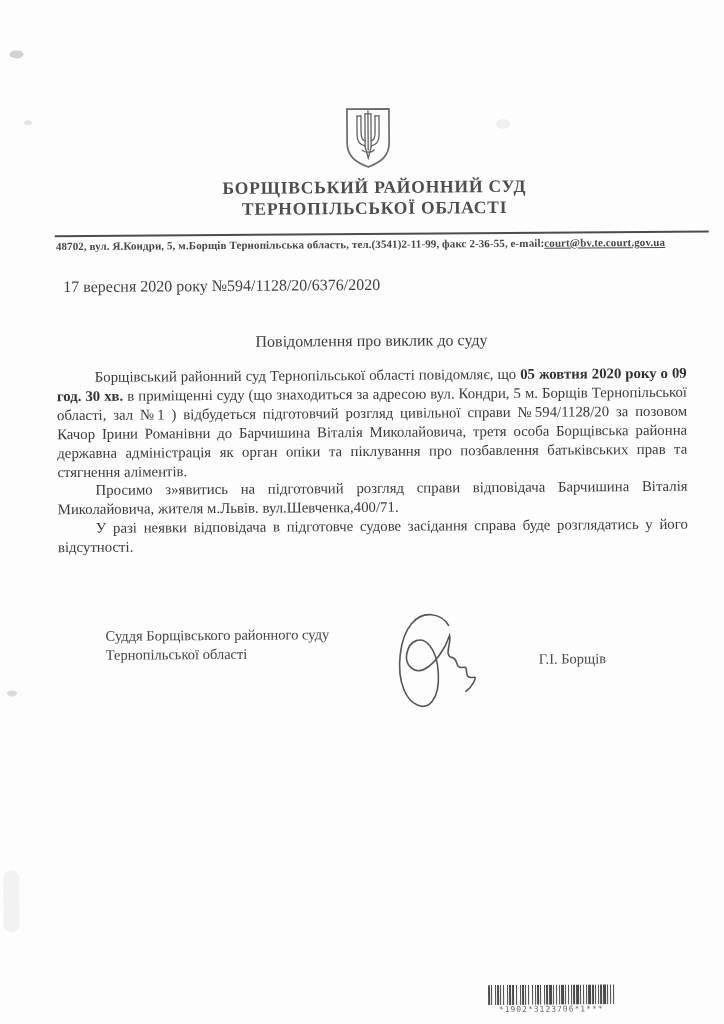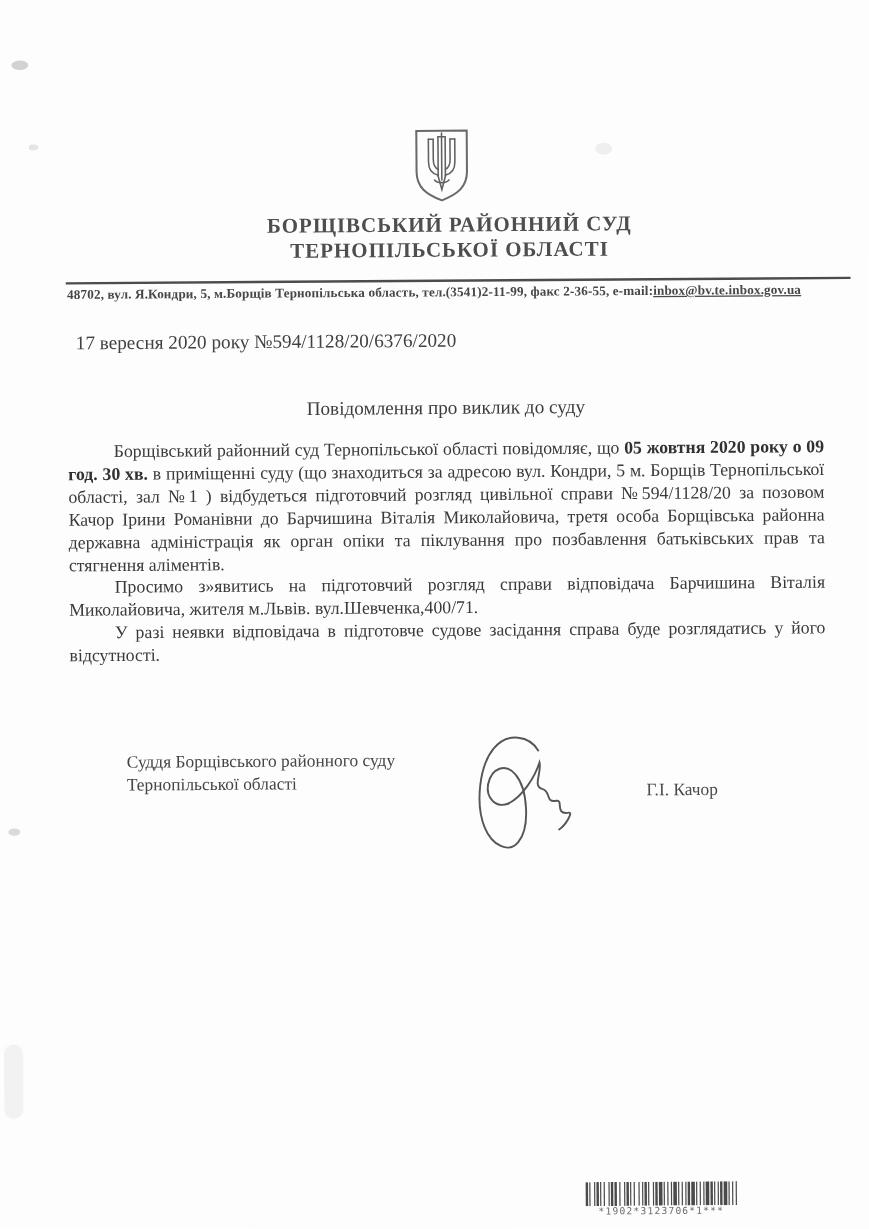--- a/index.html
+++ b/index.html
@@ -150,21 +150,21 @@
         <path d="M18,43 C20,46 28,46 30,43"></path>
       </g>
     </svg>
 
     <div class="court-name">
       <div>БОРЩІВСЬКИЙ РАЙОННИЙ СУД</div>
       <div>ТЕРНОПІЛЬСЬКОЇ ОБЛАСТІ</div>
     </div>
 
     <div class="rule"></div>
-    <div class="address"><span>48702, вул. Я.Кондри, 5,  м.Борщів Тернопільська область, тел.(3541)2-11-99, факс 2-36-55, e-mail:</span><span class="email">inbox@bv.te.inbox.gov.ua</span></div>
+    <div class="address"><span>48702, вул. Я.Кондри, 5,  м.Борщів Тернопільська область, тел.(3541)2-11-99, факс 2-36-55, e-mail:</span><span class="email">court@bv.te.court.gov.ua</span></div>
 
     <div class="ref-line">17 вересня 2020 року №594/1128/20/6376/2020</div>
 
     <div class="doc-title">Повідомлення про виклик до суду</div>
 
     <div class="body-text">
       <p><span>Борщівський районний суд Тернопільської області  повідомляє, що </span><b>05 жовтня 2020 року о 09 год. 30 хв.</b><span> в приміщенні суду (що знаходиться за адресою вул. Кондри, 5 м. Борщів Тернопільської області, зал №1 ) відбудеться підготовчий  розгляд цивільної справи №594/1128/20 за позовом Качор Ірини Романівни до Барчишина Віталія Миколайовича, третя особа  Борщівська районна державна адміністрація як орган опіки та піклування про позбавлення батьківських прав та стягнення аліментів.</span></p>
       <p>Просимо з»явитись  на підготовчий розгляд справи відповідача Барчишина Віталія Миколайовича, жителя м.Львів. вул.Шевченка,400/71.</p>
       <p>У разі неявки відповідача в підготовче судове засідання  справа буде розглядатись  у його відсутності.</p>
     </div>
@@ -175,21 +175,21 @@
     </div>
 
     <svg class="sig-mark" viewBox="0 0 92 112" xmlns="http://www.w3.org/2000/svg">
       <g fill="none" stroke="#565656" stroke-width="1.6" stroke-linecap="round">
         <path d="M55,18 C48,6 30,2 18,16 C6,30 2,62 10,82 C16,97 30,104 38,94 C48,82 46,50 36,38 C28,28 16,32 13,46"></path>
         <path d="M13,46 C11,58 20,66 30,62"></path>
         <path d="M30,62 C42,56 52,40 56,28 C58,36 50,48 58,50 C66,52 60,62 70,60 C76,59 68,72 80,70 C84,69 78,80 72,84"></path>
       </g>
     </svg>
 
-    <div class="sig-name">Г.І. Качор</div>
+    <div class="sig-name">Г.І. Борщів</div>
 
     <div class="barcode">
       <div class="barcode-bars"><span style="display:inline-block;height:20px;width:2px;background:#4a4a4a"></span><span style="display:inline-block;height:20px;width:1px;background:transparent"></span><span style="display:inline-block;height:20px;width:1px;background:#4a4a4a"></span><span style="display:inline-block;height:20px;width:3px;background:transparent"></span><span style="display:inline-block;height:20px;width:1px;background:#4a4a4a"></span><span style="display:inline-block;height:20px;width:1px;background:transparent"></span><span style="display:inline-block;height:20px;width:2px;background:#4a4a4a"></span><span style="display:inline-block;height:20px;width:1px;background:transparent"></span><span style="display:inline-block;height:20px;width:1px;background:#4a4a4a"></span><span style="display:inline-block;height:20px;width:2px;background:transparent"></span><span style="display:inline-block;height:20px;width:1px;background:#4a4a4a"></span><span style="display:inline-block;height:20px;width:3px;background:transparent"></span><span style="display:inline-block;height:20px;width:1px;background:#4a4a4a"></span><span style="display:inline-block;height:20px;width:1px;background:transparent"></span><span style="display:inline-block;height:20px;width:2px;background:#4a4a4a"></span><span style="display:inline-block;height:20px;width:1px;background:transparent"></span><span style="display:inline-block;height:20px;width:2px;background:#4a4a4a"></span><span style="display:inline-block;height:20px;width:2px;background:transparent"></span><span style="display:inline-block;height:20px;width:1px;background:#4a4a4a"></span><span style="display:inline-block;height:20px;width:3px;background:transparent"></span><span style="display:inline-block;height:20px;width:1px;background:#4a4a4a"></span><span style="display:inline-block;height:20px;width:1px;background:transparent"></span><span style="display:inline-block;height:20px;width:2px;background:#4a4a4a"></span><span style="display:inline-block;height:20px;width:1px;background:transparent"></span><span style="display:inline-block;height:20px;width:1px;background:#4a4a4a"></span><span style="display:inline-block;height:20px;width:2px;background:transparent"></span><span style="display:inline-block;height:20px;width:1px;background:#4a4a4a"></span><span style="display:inline-block;height:20px;width:3px;background:transparent"></span><span style="display:inline-block;height:20px;width:1px;background:#4a4a4a"></span><span style="display:inline-block;height:20px;width:2px;background:transparent"></span><span style="display:inline-block;height:20px;width:1px;background:#4a4a4a"></span><span style="display:inline-block;height:20px;width:1px;background:transparent"></span><span style="display:inline-block;height:20px;width:2px;background:#4a4a4a"></span><span style="display:inline-block;height:20px;width:1px;background:transparent"></span><span style="display:inline-block;height:20px;width:1px;background:#4a4a4a"></span><span style="display:inline-block;height:20px;width:3px;background:transparent"></span><span style="display:inline-block;height:20px;width:1px;background:#4a4a4a"></span><span style="display:inline-block;height:20px;width:1px;background:transparent"></span><span style="display:inline-block;height:20px;width:2px;background:#4a4a4a"></span><span style="display:inline-block;height:20px;width:1px;background:transparent"></span><span style="display:inline-block;height:20px;width:3px;background:#4a4a4a"></span><span style="display:inline-block;height:20px;width:1px;background:transparent"></span><span style="display:inline-block;height:20px;width:1px;background:#4a4a4a"></span><span style="display:inline-block;height:20px;width:2px;background:transparent"></span><span style="display:inline-block;height:20px;width:1px;background:#4a4a4a"></span><span style="display:inline-block;height:20px;width:2px;background:transparent"></span><span style="display:inline-block;height:20px;width:1px;background:#4a4a4a"></span><span style="display:inline-block;height:20px;width:1px;background:transparent"></span><span style="display:inline-block;height:20px;width:3px;background:#4a4a4a"></span><span style="display:inline-block;height:20px;width:1px;background:transparent"></span><span style="display:inline-block;height:20px;width:1px;background:#4a4a4a"></span><span style="display:inline-block;height:20px;width:2px;background:transparent"></span><span style="display:inline-block;height:20px;width:1px;background:#4a4a4a"></span><span style="display:inline-block;height:20px;width:2px;background:transparent"></span><span style="display:inline-block;height:20px;width:1px;background:#4a4a4a"></span><span style="display:inline-block;height:20px;width:1px;background:transparent"></span><span style="display:inline-block;height:20px;width:2px;background:#4a4a4a"></span><span style="display:inline-block;height:20px;width:1px;background:transparent"></span><span style="display:inline-block;height:20px;width:3px;background:#4a4a4a"></span><span style="display:inline-block;height:20px;width:1px;background:transparent"></span><span style="display:inline-block;height:20px;width:1px;background:#4a4a4a"></span><span style="display:inline-block;height:20px;width:2px;background:transparent"></span><span style="display:inline-block;height:20px;width:1px;background:#4a4a4a"></span><span style="display:inline-block;height:20px;width:2px;background:transparent"></span><span style="display:inline-block;height:20px;width:1px;background:#4a4a4a"></span><span style="display:inline-block;height:20px;width:1px;background:transparent"></span><span style="display:inline-block;height:20px;width:3px;background:#4a4a4a"></span><span style="display:inline-block;height:20px;width:1px;background:transparent"></span><span style="display:inline-block;height:20px;width:2px;background:#4a4a4a"></span><span style="display:inline-block;height:20px;width:1px;background:transparent"></span><span style="display:inline-block;height:20px;width:1px;background:#4a4a4a"></span><span style="display:inline-block;height:20px;width:2px;background:transparent"></span><span style="display:inline-block;height:20px;width:1px;background:#4a4a4a"></span><span style="display:inline-block;height:20px;width:1px;background:transparent"></span><span style="display:inline-block;height:20px;width:2px;background:#4a4a4a"></span><span style="display:inline-block;height:20px;width:1px;background:transparent"></span><span style="display:inline-block;height:20px;width:3px;background:#4a4a4a"></span><span style="display:inline-block;height:20px;width:1px;background:transparent"></span><span style="display:inline-block;height:20px;width:1px;background:#4a4a4a"></span><span style="display:inline-block;height:20px;width:2px;background:transparent"></span><span style="display:inline-block;height:20px;width:1px;background:#4a4a4a"></span><span style="display:inline-block;height:20px;width:2px;background:transparent"></span><span style="display:inline-block;height:20px;width:1px;background:#4a4a4a"></span><span style="display:inline-block;height:20px;width:1px;background:transparent"></span></div>
       <div class="barcode-label">*1902*3123706*1***</div>
     </div>
 
     <div class="speck s1"></div>
     <div class="speck s2"></div>
     <div class="speck s3"></div>
     <div class="speck s4"></div>

